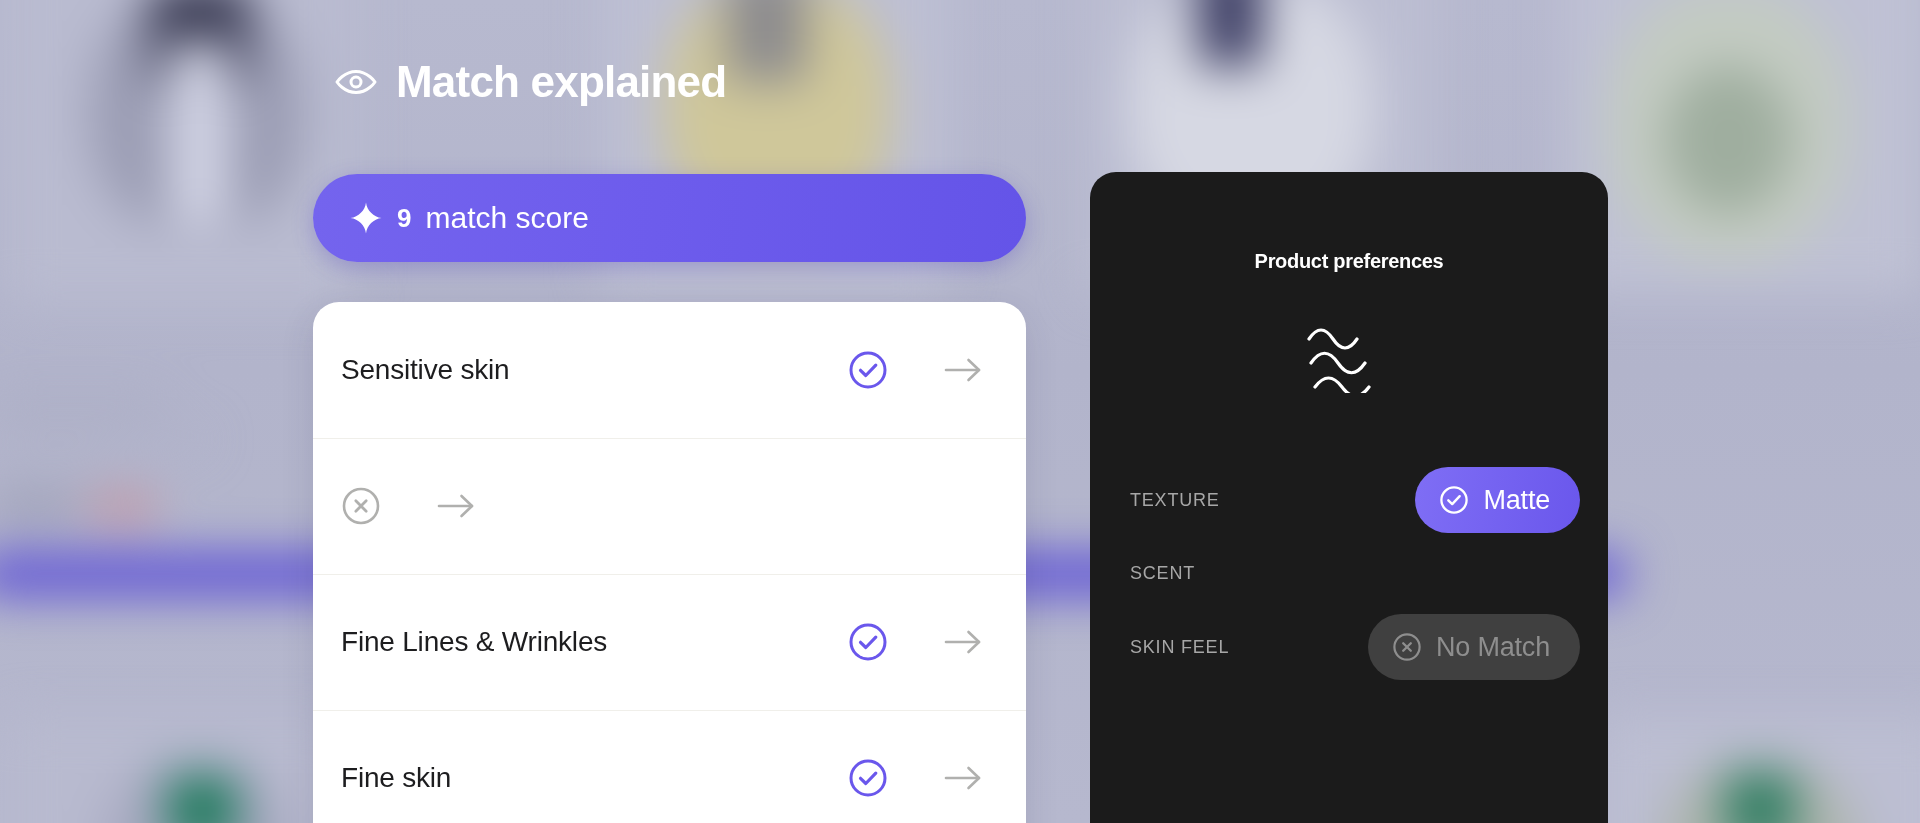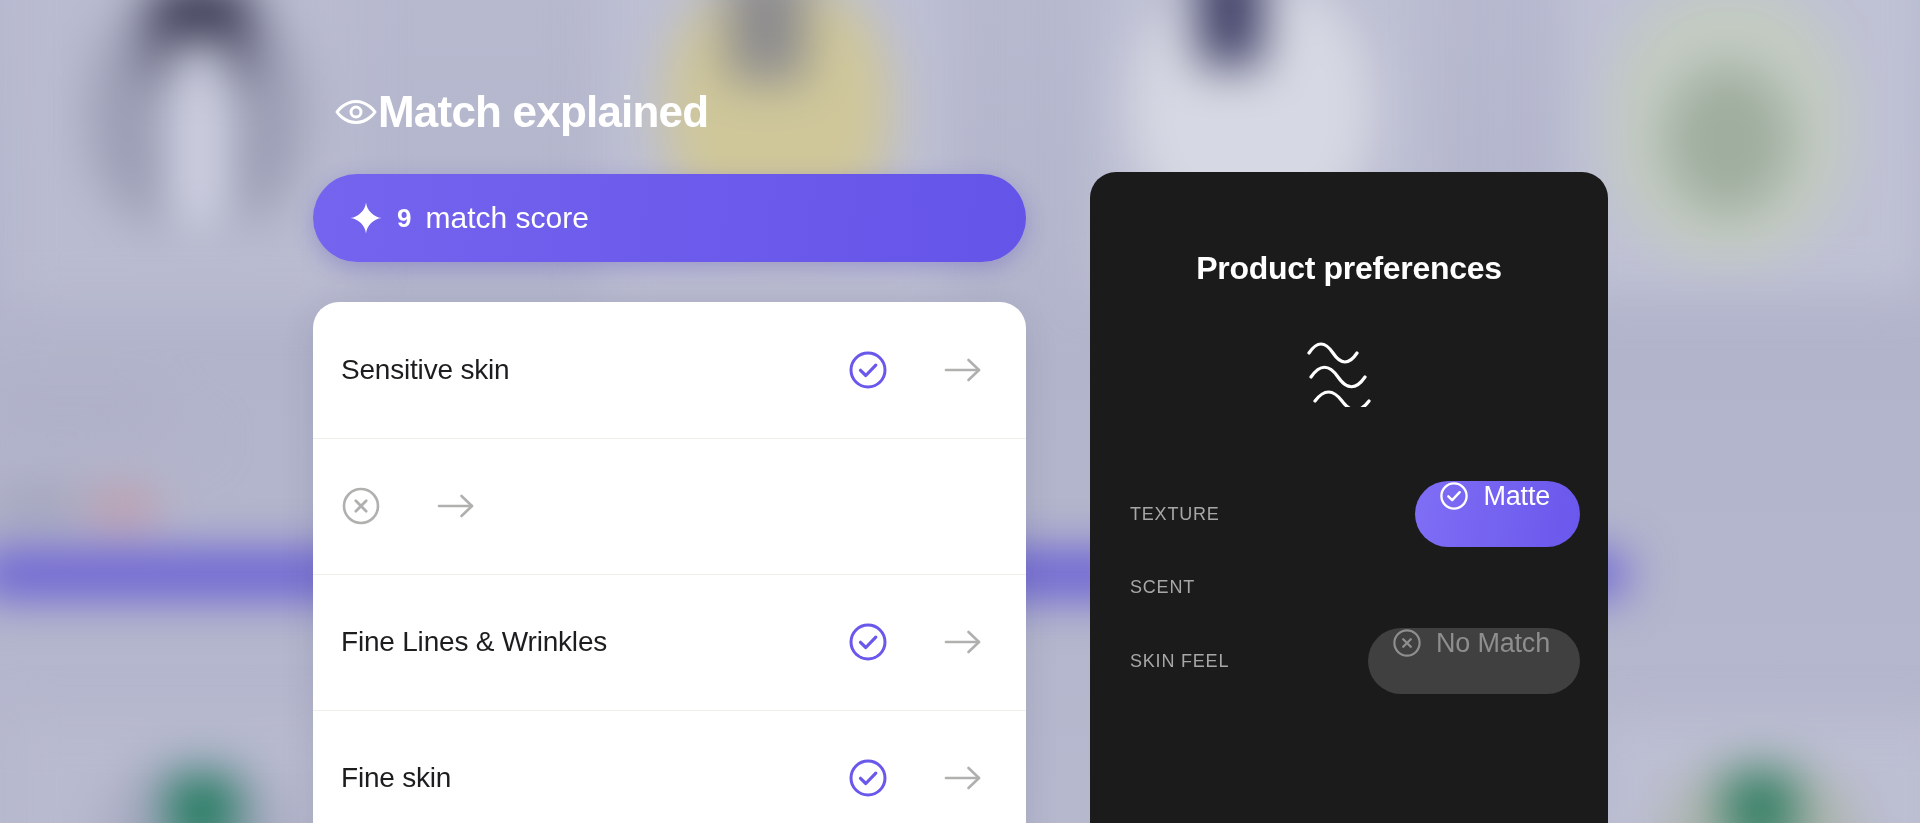--- a/index.html
+++ b/index.html
@@ -85,23 +85,24 @@
   #bgc6 { left: 1560px; top: 700px; width: 340px; height: 200px; background: #bcbed2; }
   #bgb6 { left: 1620px; top: 740px; width: 190px; height: 185px; background: #aeb5ae; border-radius: 46%; }
   #bgt6 { left: 1682px; top: 752px; width: 66px;  height: 70px;  background: #2f7d62; border-radius: 6px; }
 
   
 
   
   #heading {
     position: absolute;
     left: 334px;
-    top: 90px;
-    display: flex;
-    align-items: center;
+    top: 60px;
+    display: flex;
+    align-items: center;
+    gap: 18px;
     color: #ffffff;
   }
   #heading .eye-wrap {
     display: flex;
     align-items: center;
     justify-content: center;
     width: 44px;
     height: 44px;
   }
   #heading-text {
@@ -194,21 +195,21 @@
     width: 518px;
     height: 700px;
     background: #1b1b1b;
     border-radius: 26px 26px 0 0;
     overflow: hidden;
   }
   #prefs-title {
     margin-top: 78px;
     text-align: center;
     color: #ffffff;
-    font-size: 32px;
+    font-size: 20px;
     font-weight: 700;
     letter-spacing: -0.3px;
   }
   #prefs-icon-wrap {
     margin-top: 52px;
     display: flex;
     justify-content: center;
   }
   #prefs-rows {
     margin-top: 74px;
@@ -225,21 +226,21 @@
   .pref-label {
     font-size: 18px;
     letter-spacing: 0.8px;
     color: #a7a7a7;
     font-weight: 400;
     text-transform: uppercase;
     white-space: nowrap;
   }
   .pref-chip {
     display: inline-flex;
-    align-items: flex-start;
+    align-items: center;
     gap: 14px;
     height: 66px;
     padding: 0 30px 0 24px;
     border-radius: 33px;
     font-size: 27px;
     font-weight: 500;
     white-space: nowrap;
     letter-spacing: -0.2px;
   }
   .pref-chip.match {

